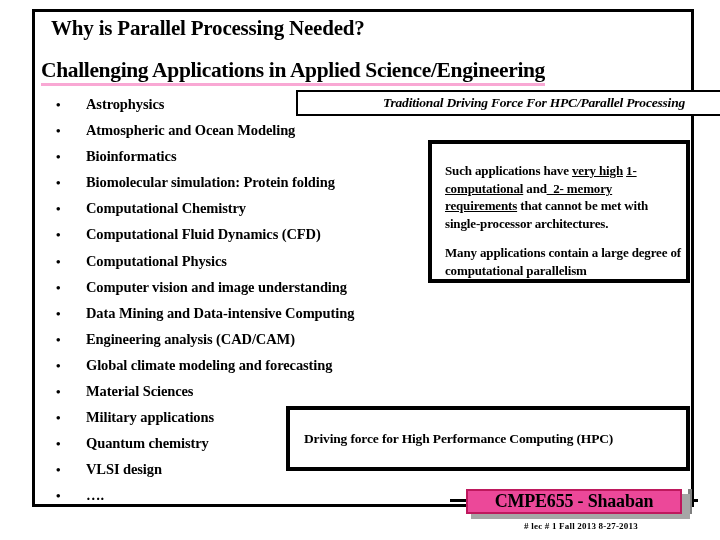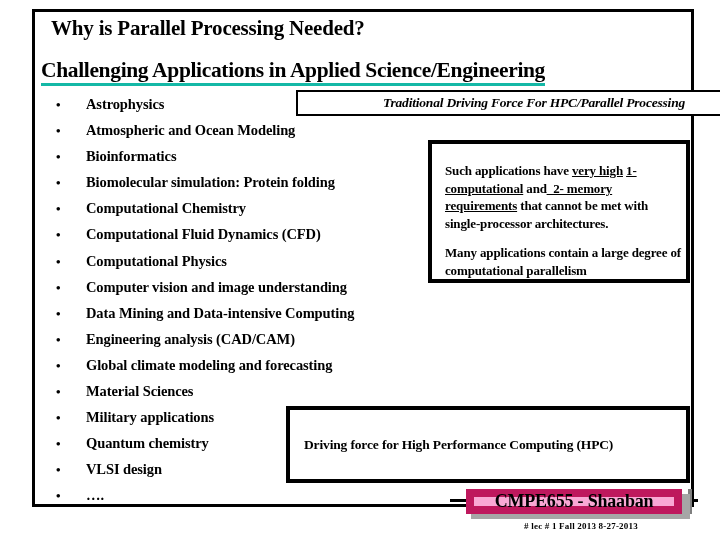--- a/index.html
+++ b/index.html
@@ -40,21 +40,21 @@
   }
   #slide-subtitle {
     position: absolute;
     left: 41px;
     top: 58px;
     font-size: 21.5px;
     font-weight: bold;
     letter-spacing: -0.35px;
     white-space: nowrap;
     padding-bottom: 0;
-    border-bottom: 3px solid #14b8a6;
+    border-bottom: 3px solid #f9a8d4;
   }
 
   
   #bullet-list {
     position: absolute;
     left: 56px;
     top: 96px;
     width: 380px;
   }
   .bullet-row {
@@ -118,21 +118,21 @@
   }
   #box-requirements .para + .para {
     margin-top: 12px;
   }
   .u { text-decoration: underline; }
 
   #box-driving {
     left: 286px;
     top: 406px;
     width: 404px;
-    height: 77px;
+    height: 65px;
     border-width: 4px;
     display: flex;
     align-items: center;
     z-index: 5;
   }
   #box-driving .para {
     font-size: 13.5px;
     font-weight: bold;
     line-height: 19px;
     padding-left: 14px;
@@ -155,22 +155,22 @@
     width: 219px;
     height: 25px;
     background: #a6a6a6;
   }
   #footer-box {
     position: absolute;
     left: 0;
     top: 0;
     width: 216px;
     height: 25px;
-    background: #f9a8d4;
-    border: 8px solid #be185d;
+    background: #ec4899;
+    border: 2px solid #be185d;
     box-sizing: border-box;
     display: flex;
     align-items: center;
     justify-content: center;
   }
   #footer-title {
     font-size: 18px;
     font-weight: bold;
     white-space: nowrap;
     letter-spacing: -0.2px;

